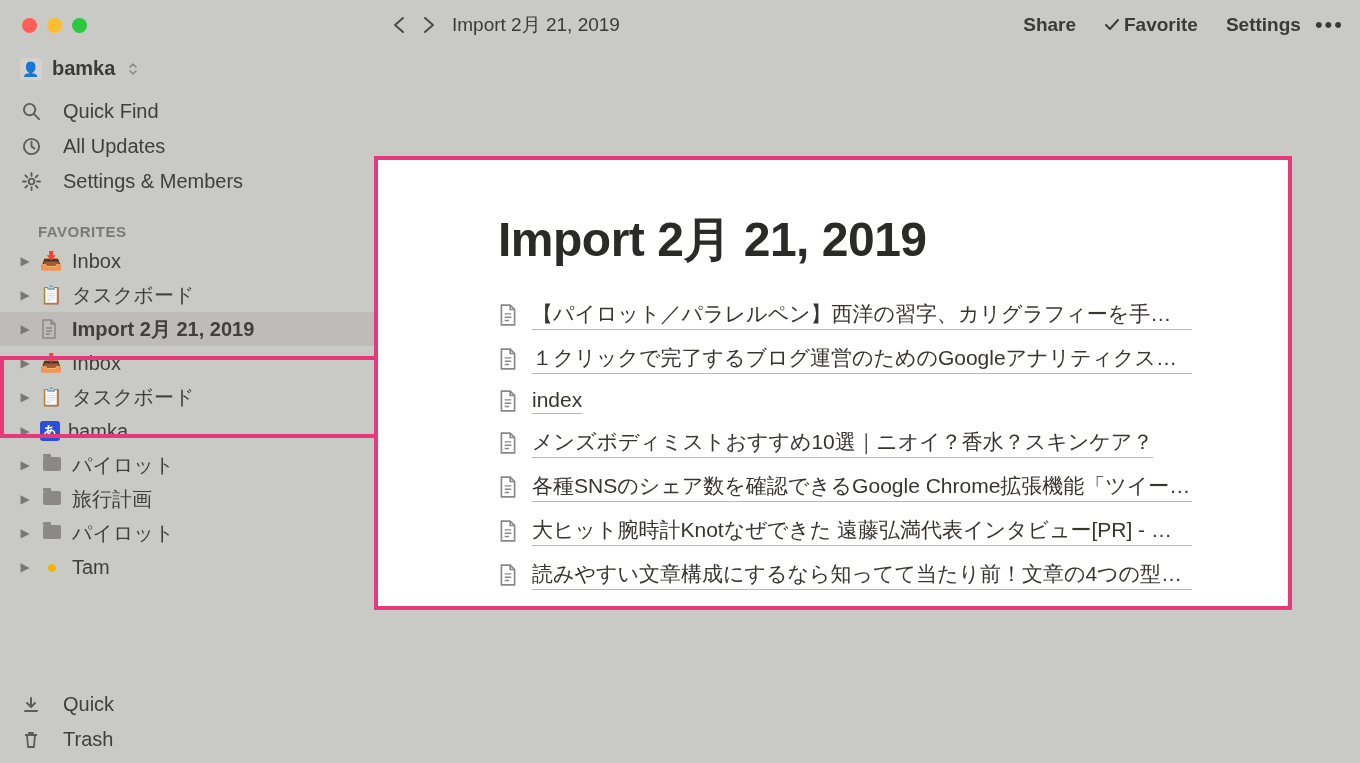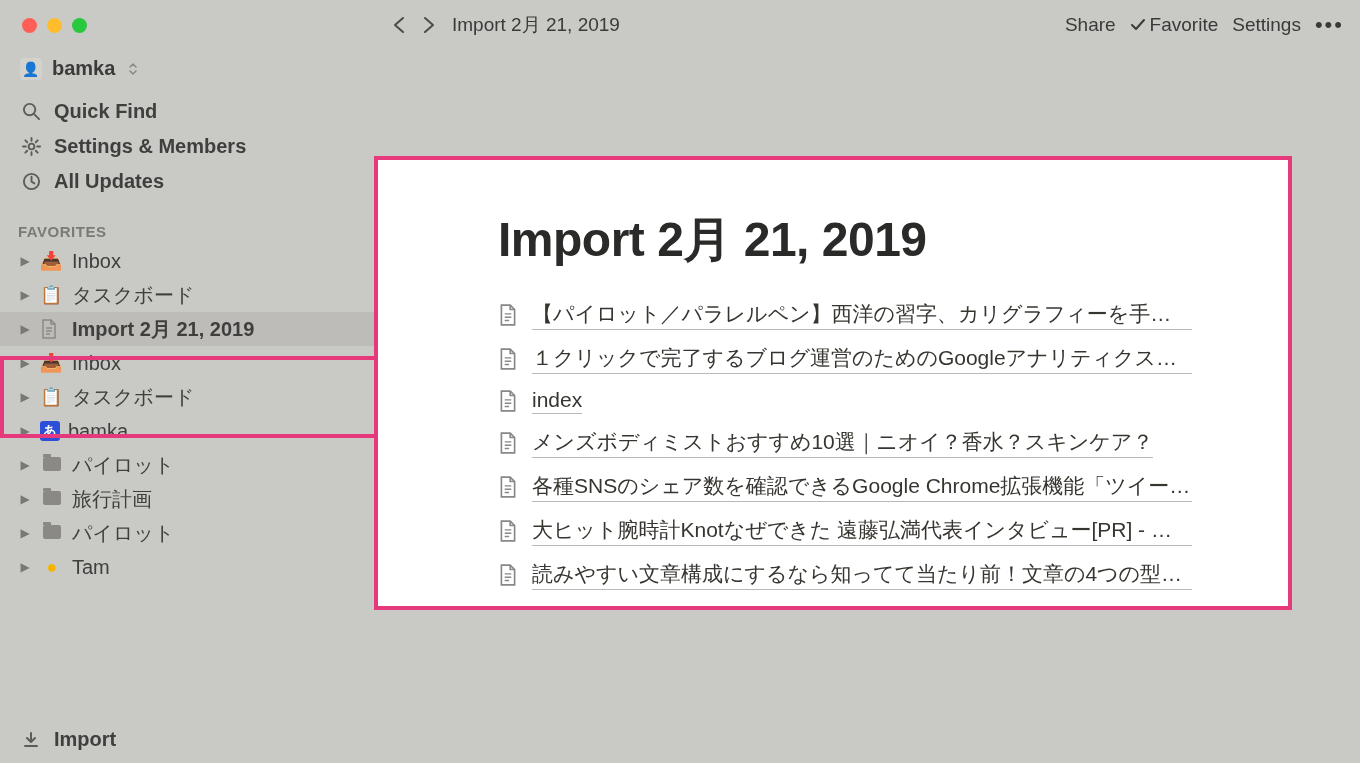--- a/index.html
+++ b/index.html
@@ -26,29 +26,29 @@
     padding: 24px 0 0 20px; color: #3b3b39; font-weight: 600; font-size: 20px;
   }
   .workspace .avatar {
     width: 22px; height: 22px; border-radius: 4px; background: #d4d2cd;
     display: inline-flex; align-items: center; justify-content: center; font-size: 14px;
   }
   .ws-caret { font-size: 12px; color: #777; margin-left: 2px; }
 
   .nav-block { margin-top: 14px; }
   .nav-item {
-    display: flex; align-items: center; gap: 12px;
-    padding: 6px 0 6px 20px; color: #3f3f3d; font-size: 20px; font-weight: 700;
+    display: flex; align-items: center; gap: 21px;
+    padding: 6px 0 6px 20px; color: #3f3f3d; font-size: 20px; font-weight: 400;
     cursor: pointer;
   }
   .nav-item .ico { width: 22px; display:inline-flex; align-items:center; justify-content:center; color:#5c5c59; }
 
   .section-label {
     padding: 24px 0 4px 18px; font-size: 15px; font-weight: 700;
-    color: #7a7a76; letter-spacing: 0.5px;
+    color: #7a7a76; letter-spacing: 0.5px; margin-left: 20px;
   }
 
   .tree-item {
     display: flex; align-items: center; gap: 8px;
     padding: 4px 0 4px 18px; color: #3f3f3d; font-size: 20px; font-weight: 500;
     cursor: pointer; height: 34px;
   }
   .tree-item .tri { color: #787874; font-size: 12px; width: 14px; text-align:center; }
   .tree-item .emoji { width: 24px; text-align:center; font-size: 18px; }
   .tree-item.selected { background: #bdbcb8; }
@@ -69,21 +69,21 @@
     flex: 1; height: 763px; background: #c9c9c6; position: relative;
     display: flex; flex-direction: column;
   }
   .topbar {
     height: 50px; display: flex; align-items: center; padding: 0 16px;
     color: #3a3a38; font-size: 19px;
   }
   .topbar .navbtn { width: 28px; text-align:center; cursor:pointer; color:#4a4a48; font-size:22px; }
   .topbar .breadcrumb { margin-left: 6px; font-weight: 400; }
   .topbar .spacer { flex: 1; }
-  .topbar .action { margin-left: 14px; cursor:pointer; font-weight: 400; display:inline-flex; align-items:center; gap:4px; }
+  .topbar .action { margin-left: 28px; cursor:pointer; font-weight: 700; display:inline-flex; align-items:center; gap:4px; }
   .topbar .more { margin-left: 14px; font-size: 22px; letter-spacing: 2px; cursor:pointer; }
 
   
   .page-card {
     position: absolute; left: 0px; top: 156px; width: 918px; height: 454px;
     background: #ffffff; border: 4px solid #e6397c; z-index: 6;
     padding: 48px 96px 40px 120px;
   }
 
   .page-title {
@@ -129,34 +129,34 @@
         <svg width="19" height="19" viewBox="0 0 20 20">
             <circle cx="8" cy="8" r="6" stroke="#5c5c59" stroke-width="2" fill="none"></circle>
             <line x1="13" y1="13" x2="18" y2="18" stroke="#5c5c59" stroke-width="2" stroke-linecap="round"></line>
           </svg>
       </span>
       <span>Quick Find</span>
     </div>
     <div class="nav-item">
       <span class="ico">
         <svg width="19" height="19" viewBox="0 0 20 20">
+            <circle cx="10" cy="10" r="8" stroke="#5c5c59" stroke-width="2" fill="none"></circle>
+            <path d="M10 5 V10 L13 12" stroke="#5c5c59" stroke-width="2" fill="none" stroke-linecap="round"></path>
+          </svg>
+      </span>
+      <span>All Updates</span>
+    </div>
+    <div class="nav-item">
+      <span class="ico">
+        <svg width="19" height="19" viewBox="0 0 20 20">
             <circle cx="10" cy="10" r="3" stroke="#5c5c59" stroke-width="2" fill="none"></circle>
             <path d="M10 1v3M10 16v3M1 10h3M16 10h3M3.5 3.5l2 2M14.5 14.5l2 2M16.5 3.5l-2 2M5.5 14.5l-2 2" stroke="#5c5c59" stroke-width="2" stroke-linecap="round"></path>
           </svg>
       </span>
       <span>Settings &amp; Members</span>
-    </div>
-    <div class="nav-item">
-      <span class="ico">
-        <svg width="19" height="19" viewBox="0 0 20 20">
-            <circle cx="10" cy="10" r="8" stroke="#5c5c59" stroke-width="2" fill="none"></circle>
-            <path d="M10 5 V10 L13 12" stroke="#5c5c59" stroke-width="2" fill="none" stroke-linecap="round"></path>
-          </svg>
-      </span>
-      <span>All Updates</span>
     </div>
   </div>
 
   <div class="section-label">FAVORITES</div>
   <div>
     <div class="tree-item">
       <span class="tri">▶</span>
       <span class="emoji">📥</span>
       <span>Inbox</span>
     </div>
@@ -216,21 +216,29 @@
     </div>
   </div>
 
   <div class="bottom-block">
     <div class="nav-item">
       <span class="ico">
         <svg width="18" height="18" viewBox="0 0 18 18">
             <path d="M9 2v9M5 7l4 4 4-4M3 15h12" stroke="#5c5c59" stroke-width="2" fill="none" stroke-linecap="round" stroke-linejoin="round"></path>
           </svg>
       </span>
-      <span>Import</span>
+      <span>Quick</span>
+    </div>
+    <div class="nav-item">
+      <span class="ico">
+        <svg width="18" height="18" viewBox="0 0 18 18">
+            <path d="M3 4h12M7 4V2h4v2M5 4l1 12h6l1-12" stroke="#5c5c59" stroke-width="1.8" fill="none" stroke-linejoin="round"></path>
+          </svg>
+      </span>
+      <span>Trash</span>
     </div>
   </div>
 
   <div class="pink-band"></div>
 </div>
 
 <div class="main">
   <div class="topbar">
     <span class="navbtn">
       <svg width="20" height="20" viewBox="0 0 20 20">

